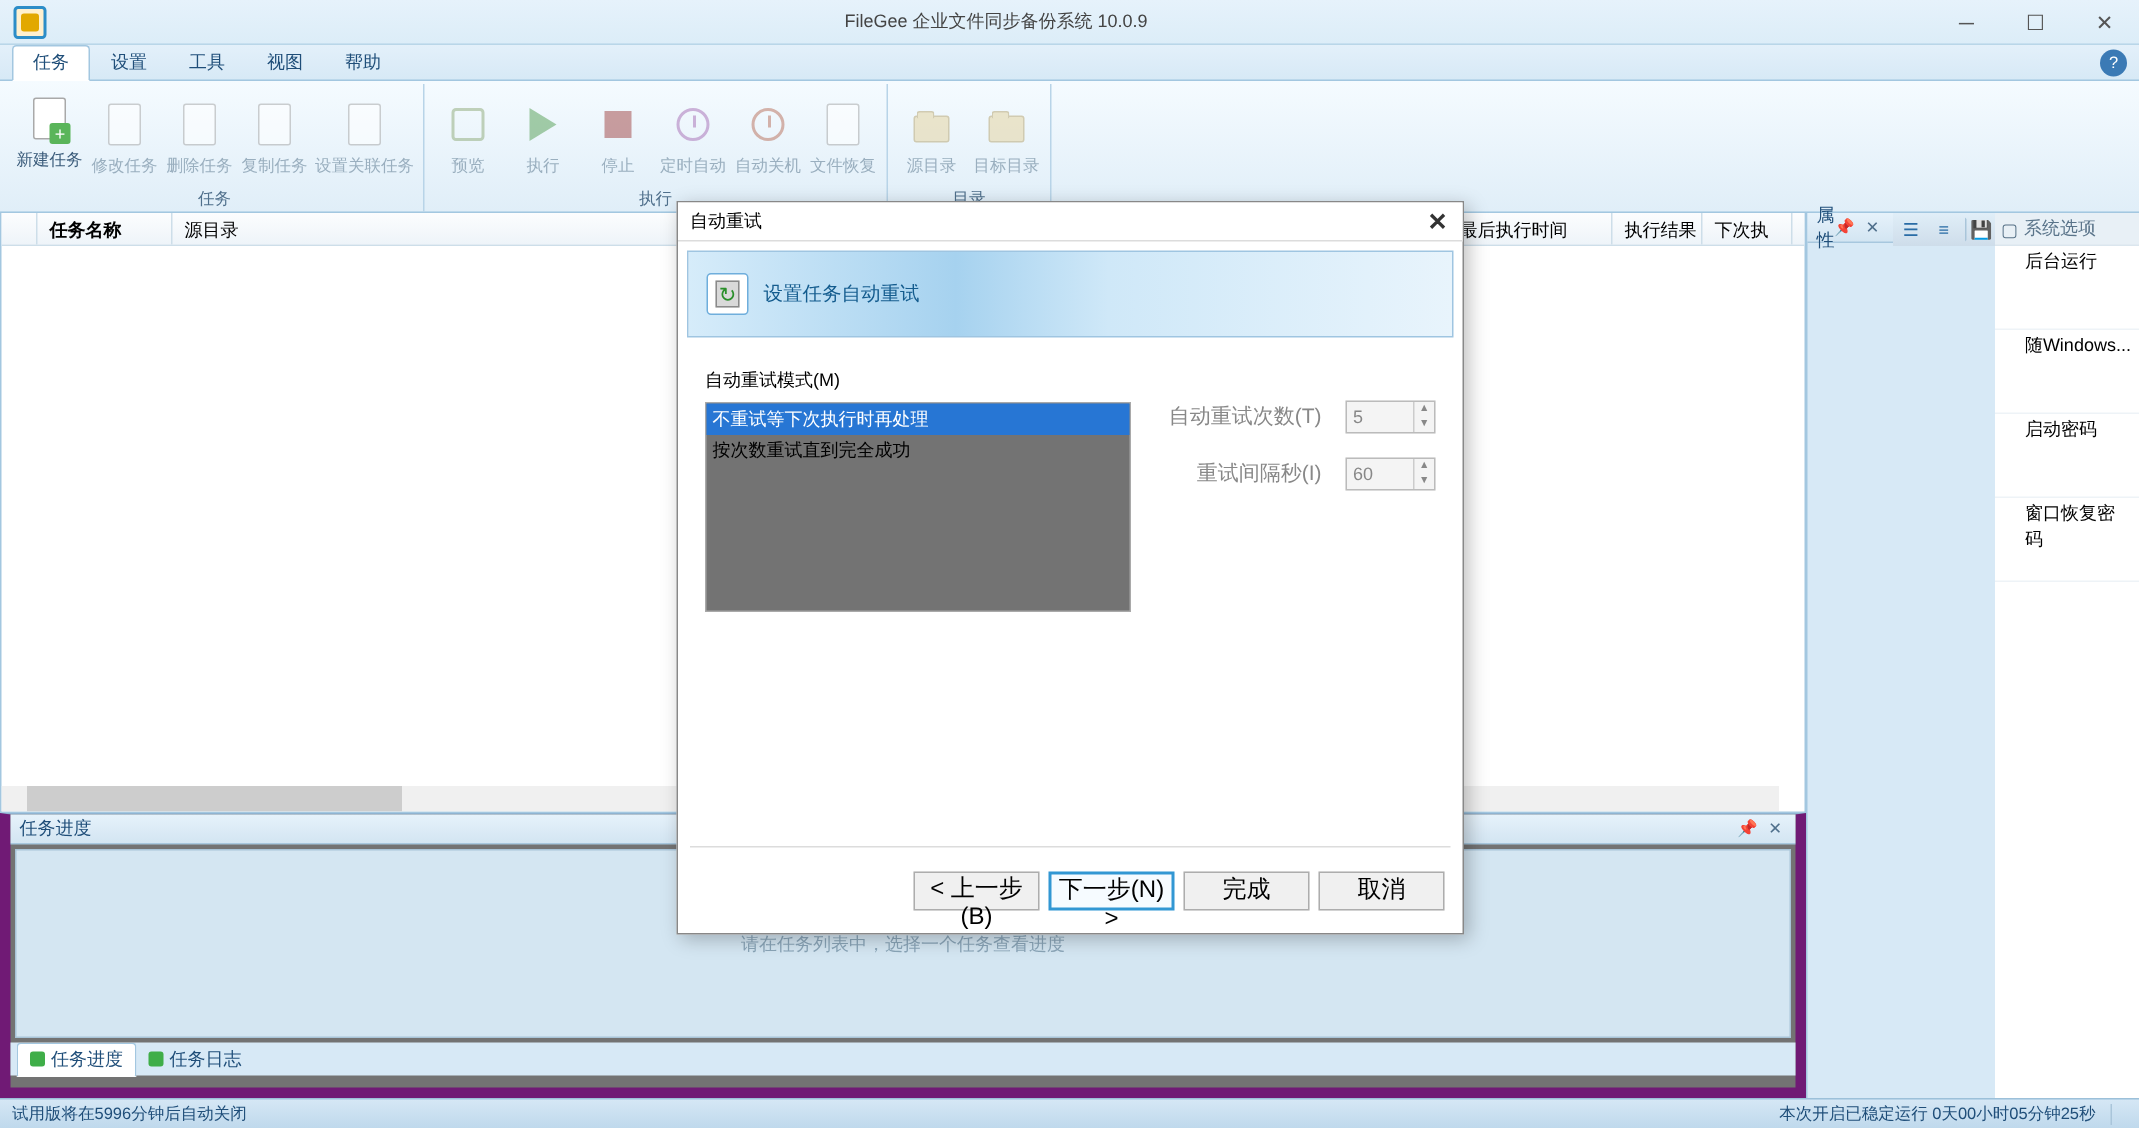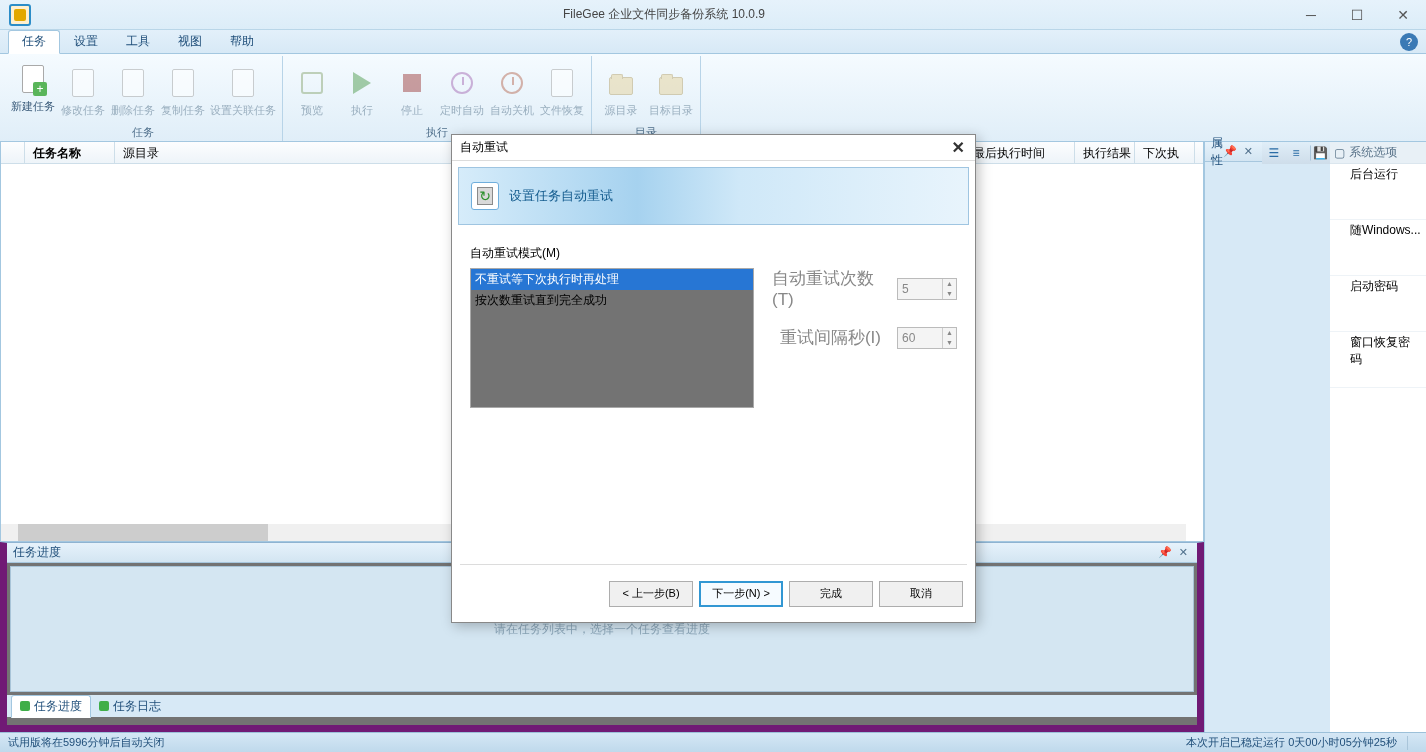--- a/index.html
+++ b/index.html
@@ -76,27 +76,27 @@
 .modal-banner .bicon { width: 28px; height: 28px; background: #fff; border: 1px solid #6faedc; border-radius: 3px; display: flex; align-items: center; justify-content: center; }
 .modal-banner .bicon::before { content: ''; width: 14px; height: 16px; background: #d9d9d9; border:1px solid #8a8a8a; display:block; position:relative; }
 .modal-banner .bicon::after { content:'↻'; position:absolute; font-size:14px; color:#2a8f2a; }
 .modal-banner .btext { font-size: 13px; font-weight: normal; color: #145c8e; }
 .modal-body { flex: 1; padding: 14px 18px 6px; }
 .modal-body .section-label { font-size: 12px; margin-bottom: 6px; }
 .modal-body .listbox { width: 284px; height: 140px; border: 1px solid #a9a9a9; background: #737373; }
 .modal-body .listbox .opt { padding: 2px 4px; font-size: 12px; cursor:pointer; }
 .modal-body .listbox .opt.selected { background: #2776d4; color: #fff; }
 .modal .field-row { display:flex; align-items:center; gap:16px; margin-bottom: 16px; justify-content: flex-end; }
-.modal .field-row label { font-size: 17px; color: #888; }
+.modal .field-row label { font-size: 14px; color: #888; }
 .modal .spinner { width: 60px; height: 22px; border: 1px solid #bbb; background: #f4f4f4; display:flex; }
 .modal .spinner input { border:none; width:44px; padding:0 4px; font-size:12px; background:transparent; color:#888; }
 .modal .spinner .arrows { width:15px; border-left:1px solid #ccc; display:flex; flex-direction:column; }
 .modal .spinner .arrows div { flex:1; text-align:center; font-size:7px; color:#888; line-height:9px; cursor:pointer; }
 .modal-footer { height: 58px; border-top: 1px solid #dcdcdc; margin: 0 8px; display: flex; align-items: center; justify-content: flex-end; gap: 6px; padding: 0 4px; }
-.modal-footer button { width: 84px; height: 26px; font-size: 11px; background: #f0f0f0; border: 1px solid #adadad; cursor:pointer; }
+.modal-footer button { width: 84px; height: 26px; font-size: 16px; background: #f0f0f0; border: 1px solid #adadad; cursor:pointer; }
 .modal-footer button.primary { border: 2px solid #3297d3; background:#f6fbff; }
 
 
 .watermark { position: absolute; left: 590px; top: 350px; width: 280px; height: 80px; display: flex; align-items: center; gap: 10px; opacity: 0.22; pointer-events: none; }
 .watermark .bag { width: 54px; height: 50px; border: 3px solid #888; border-radius: 8px 8px 4px 4px; position:relative; }
 .watermark .bag::before { content:''; position:absolute; top:-10px; left:14px; width:20px; height:10px; border:3px solid #888; border-bottom:none; border-radius:10px 10px 0 0; }
 .watermark .txt { font-family: "Segoe UI", sans-serif; color:#888; }
 .watermark .txt .cn { font-size: 30px; font-weight: 500; }
 .watermark .txt .dom { font-size: 18px; letter-spacing: 2px; }
 

